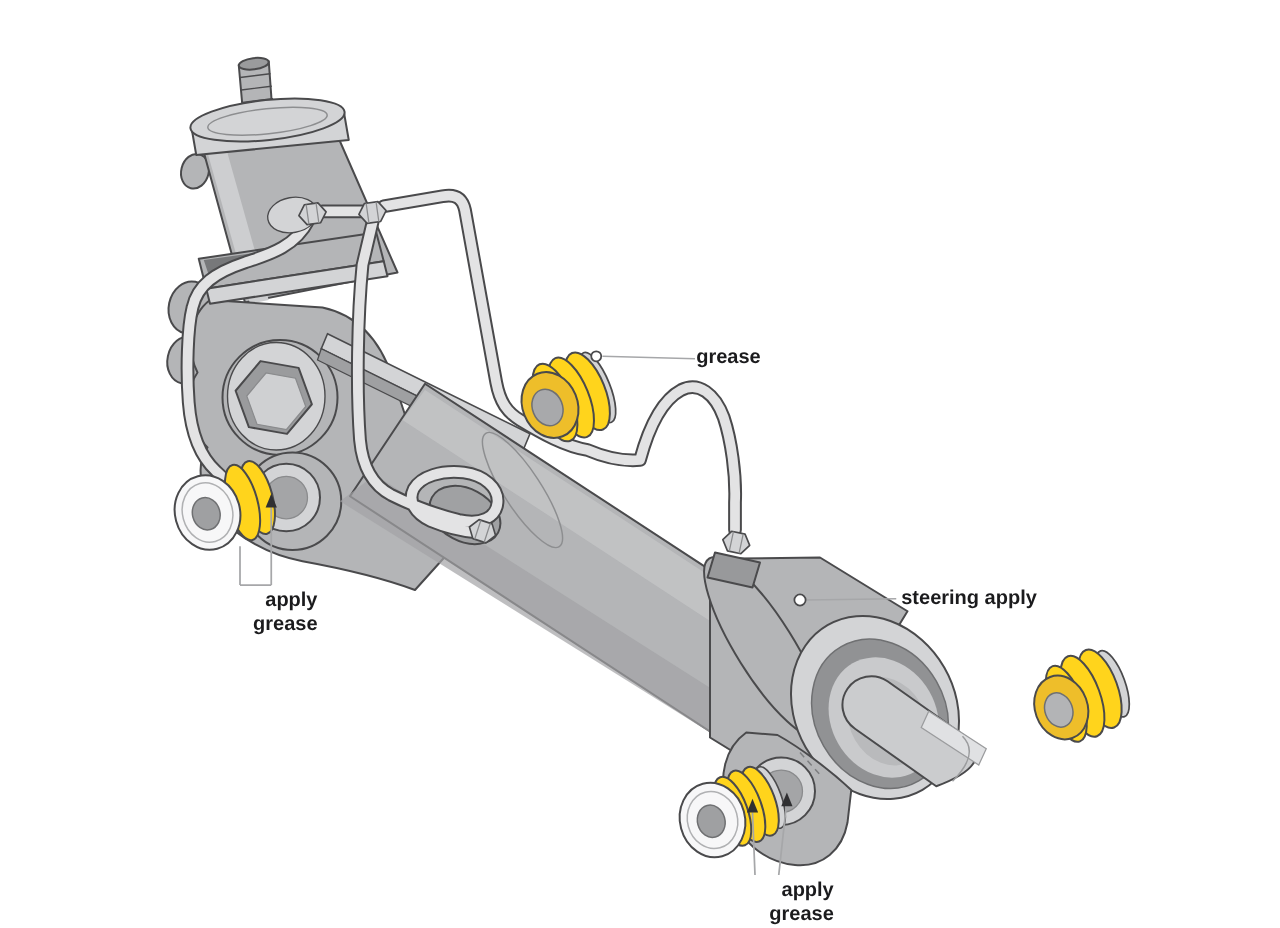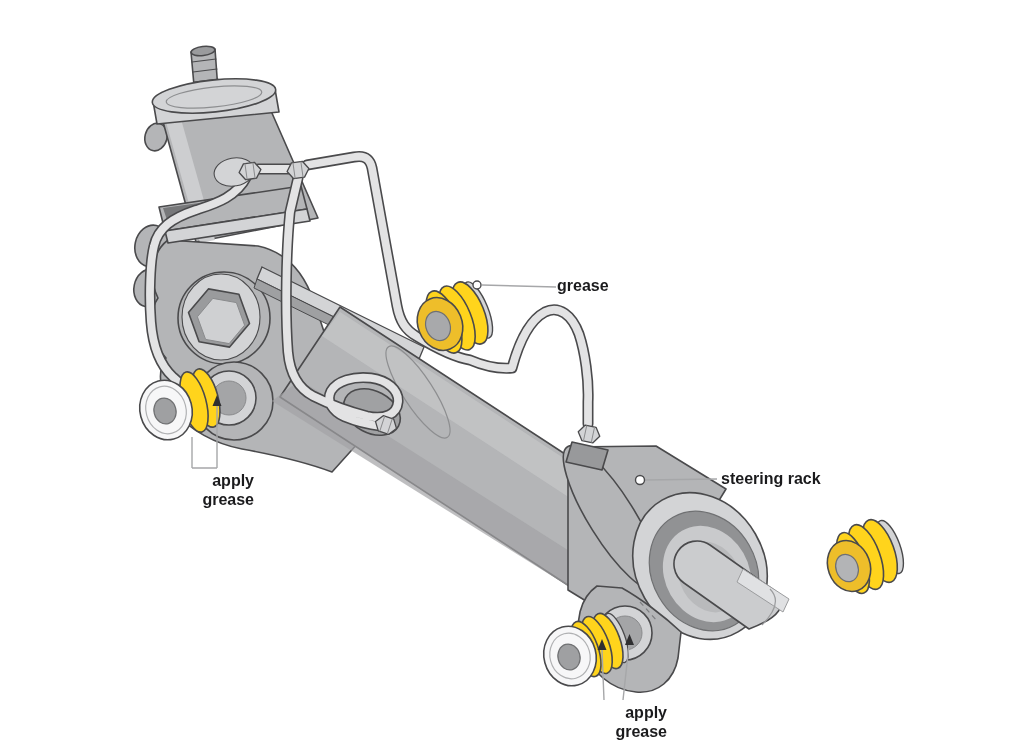--- a/index.html
+++ b/index.html
@@ -212,21 +212,21 @@
     </g>
     <g>
       <path class="lead" d="M602,650 L604,700 M629,645 L623,700"></path>
       <path class="arr" d="M602,639 L597.5,650 L606.5,650 Z"></path>
       <path class="arr" d="M629.5,634 L625,645 L634,645 Z"></path>
     </g>
   </svg>
 
   <div class="diagram-label" style="left:557px;top:276px;">grease</div>
 
-  <div class="diagram-label" style="left:721px;top:469px;">steering rack</div>
+  <div class="diagram-label" style="left:721px;top:469px;">steering apply</div>
 
   <div class="diagram-label two-line" style="left:154px;top:471px;">
     <span>apply</span>
     <span>grease</span>
   </div>
 
   <div class="diagram-label two-line" style="left:567px;top:703px;">
     <span>apply</span>
     <span>grease</span>
   </div>

